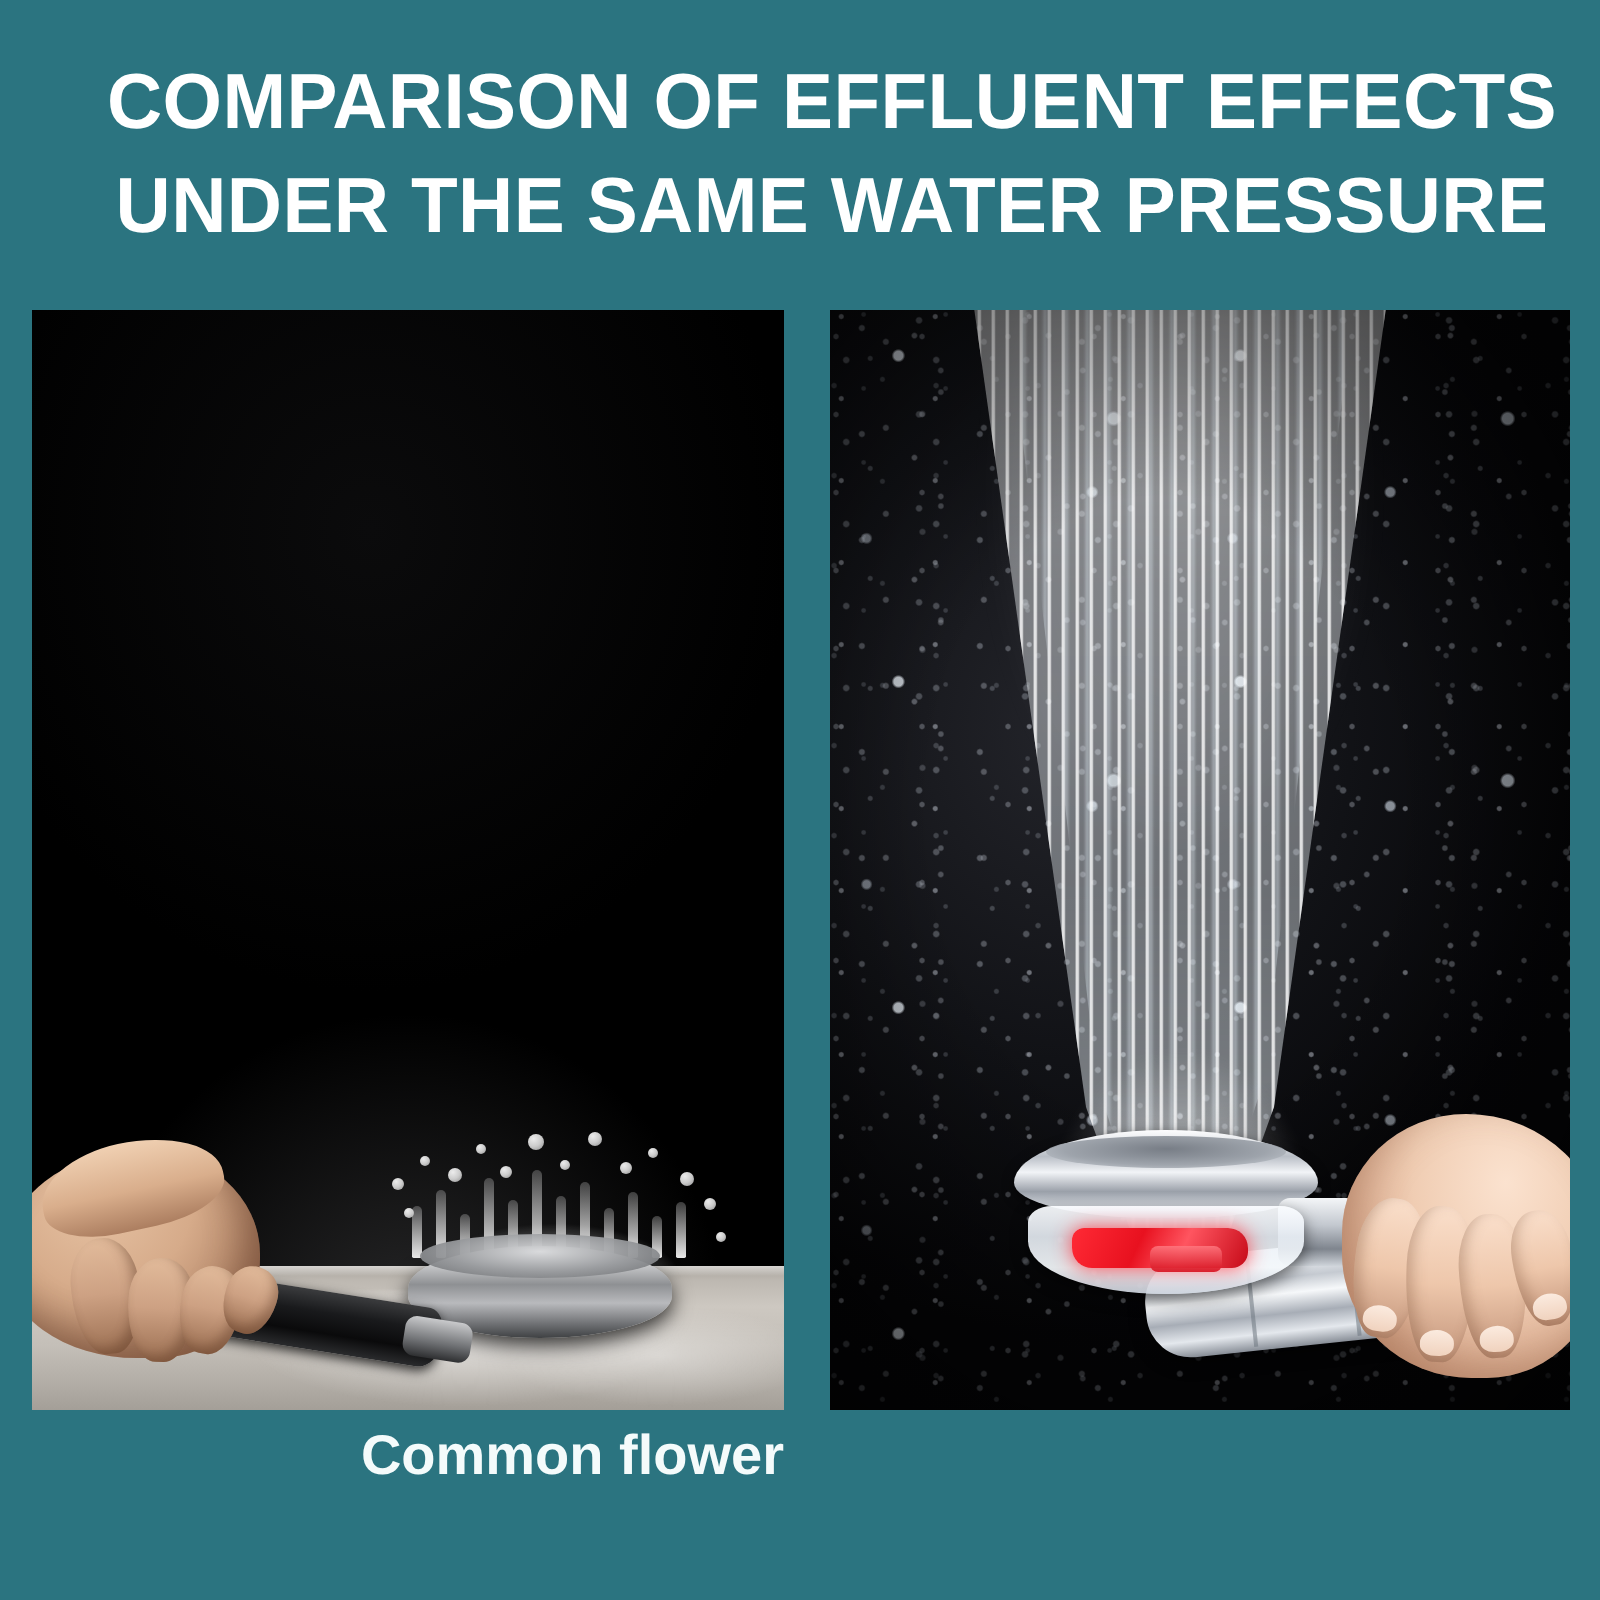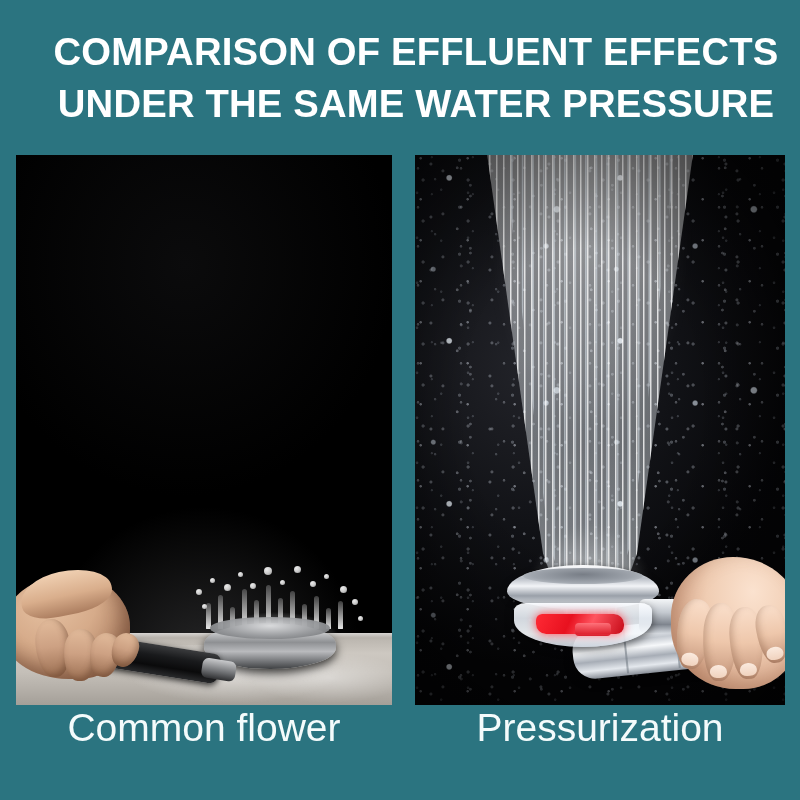--- a/index.html
+++ b/index.html
@@ -512,25 +512,25 @@
   .captions {
     position: absolute;
     left: 0;
     top: 710px;
     width: 800px;
     height: 90px;
   }
   .caption {
     position: absolute;
     top: 0;
-    text-align: center;
+    text-align: right;
     color: #f4fbfb;
     font-family: "Liberation Sans", sans-serif;
-    font-weight: normal;
-    font-size: 39px;
+    font-weight: bold;
+    font-size: 28px;
     line-height: 36px;
   }
   .caption-left  { left: 16px;  width: 376px; }
   .caption-right { left: 415px; width: 370px; }
   .cap-line { display: block; white-space: nowrap; }
 </style>
 </head>
 <body>
 
 <div class="poster">
@@ -640,17 +640,16 @@
         </div>
       </div>
     </div>
   </div>
 
   <div class="captions">
     <div class="caption caption-left">
       <span class="cap-line">Common flower</span>
     </div>
     <div class="caption caption-right">
-      <span class="cap-line">Pressurization</span>
     </div>
   </div>
 
 </div>
 
 </body></html>

